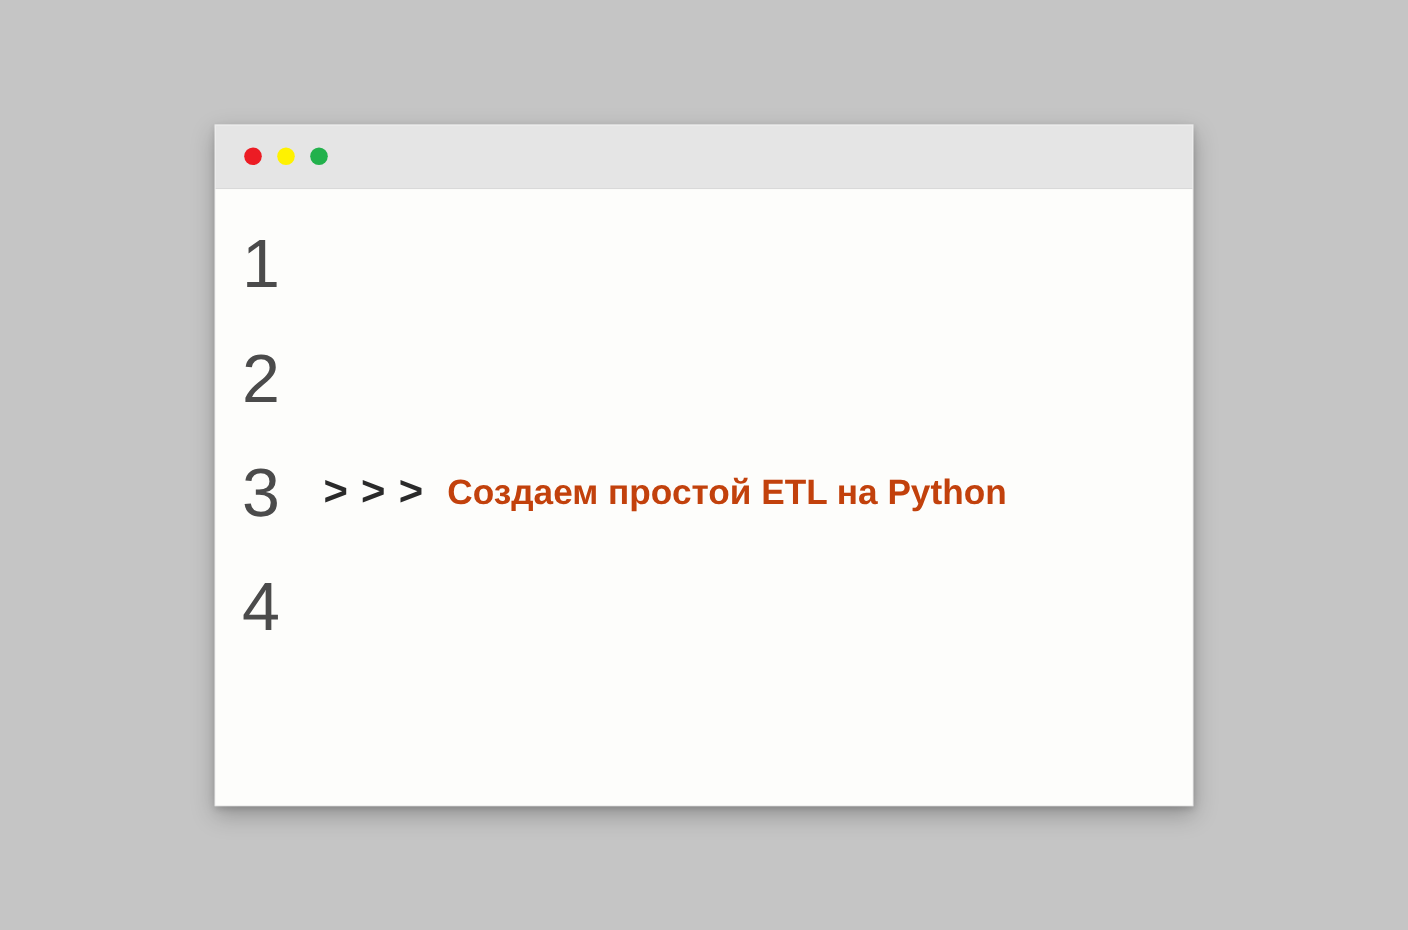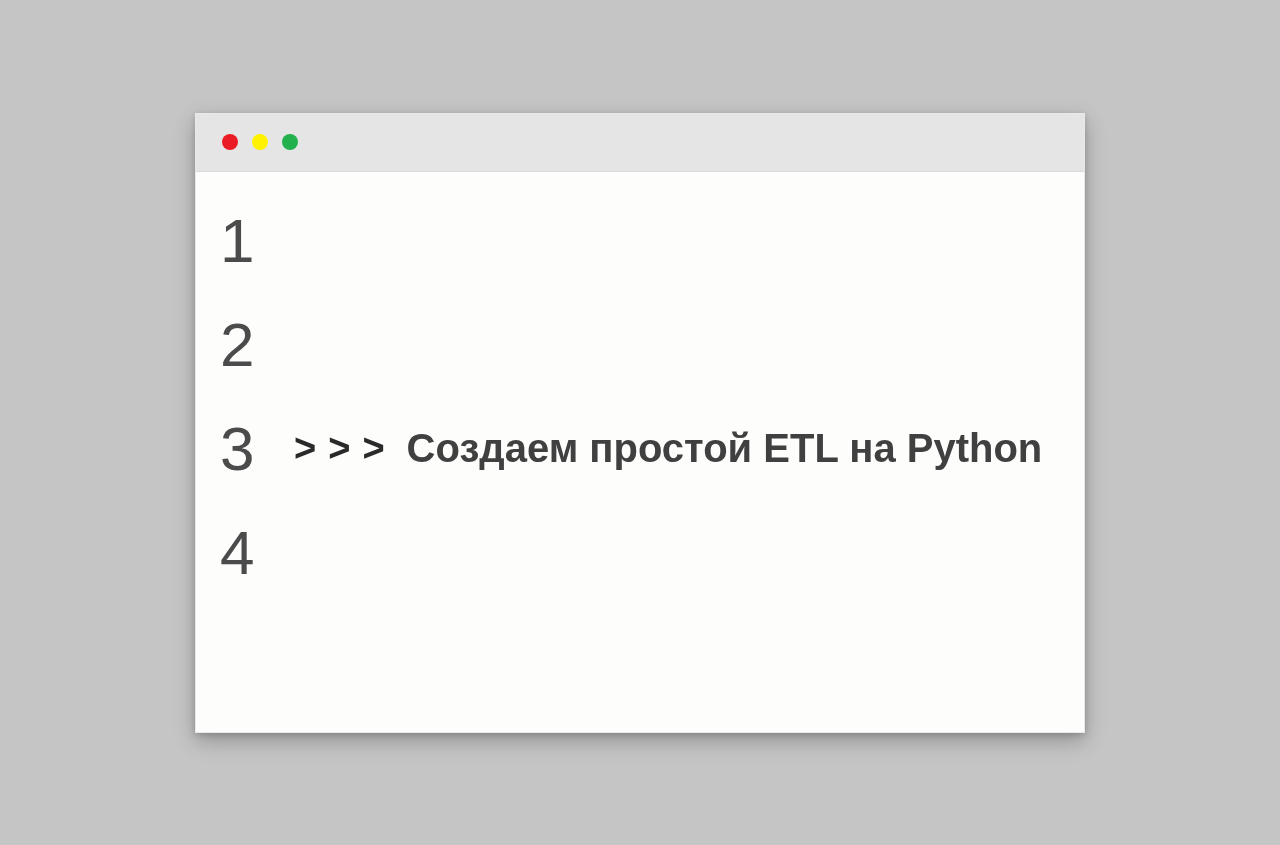--- a/index.html
+++ b/index.html
@@ -91,23 +91,23 @@
       margin-right: 12px;
     }
     
     .chev {
       font-size: 38px;
       font-weight: 700;
       color: #2a2a2a;
     }
     
     .prompt-text {
-      font-size: 40px;
+      font-size: 32px;
       font-weight: 700;
-      color: #404040;
+      color: #c2410c;
       white-space: nowrap;
     }
   </style>
 </head>
 <body>
 
 <div class="window">
   <div class="titlebar">
     <div class="traffic-light tl-red"></div>
     <div class="traffic-light tl-yellow"></div>

